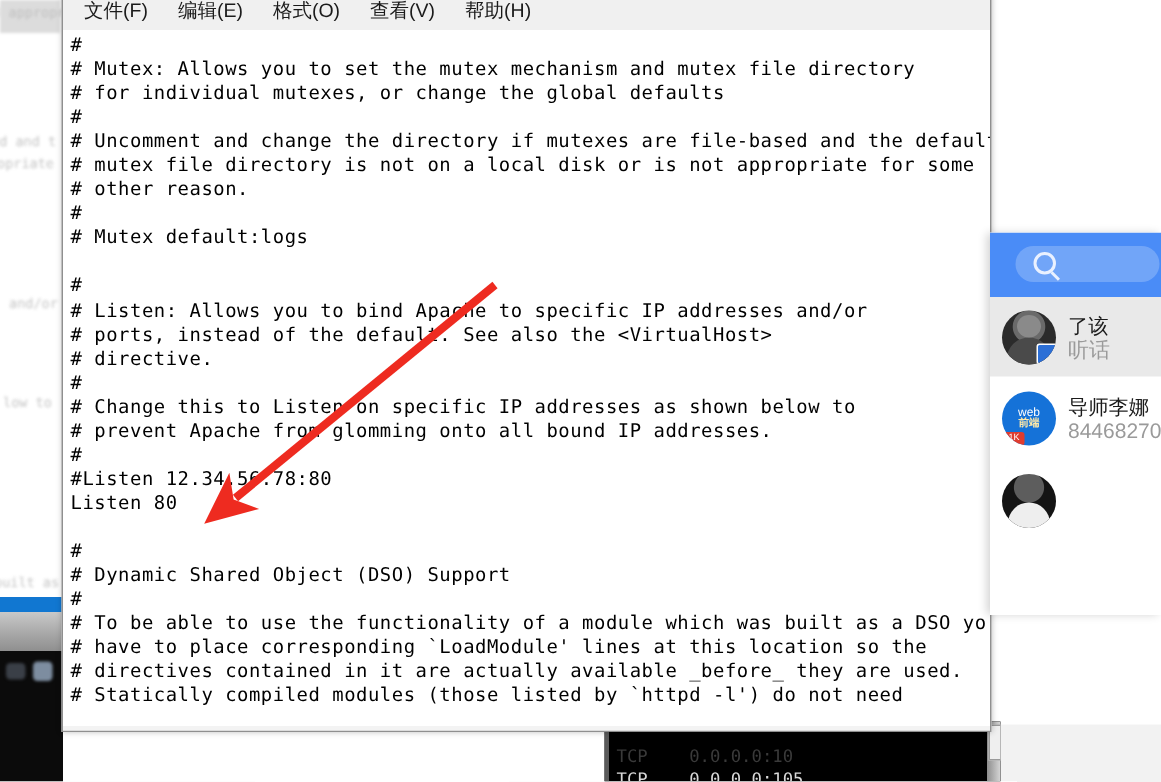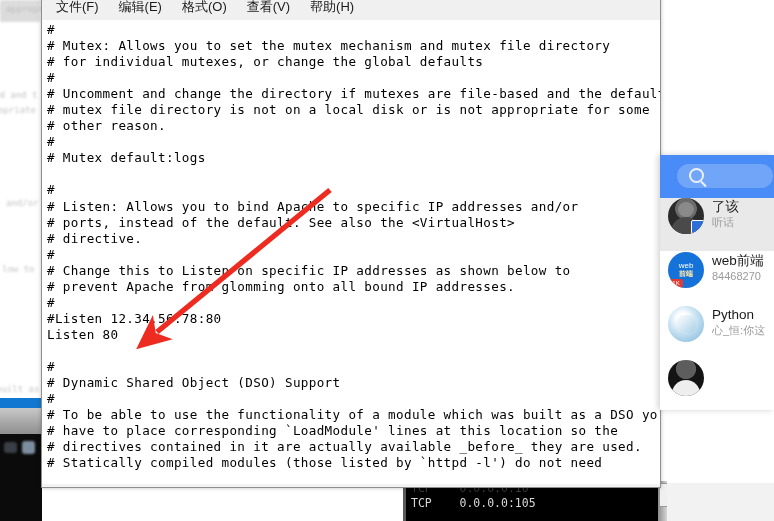--- a/index.html
+++ b/index.html
@@ -62,21 +62,21 @@
   
   #cmd-window{
     position:absolute;left:403px;top:481px;width:264px;height:40px;
     background:#000;overflow:hidden;
   }
   #cmd-window .cmd-line{
     font-family:"DejaVu Sans Mono", monospace;
     font-size:11.5px;line-height:15px;color:#d8d8d8;white-space:pre;
     padding-left:8px;
   }
-  #cmd-window .cmd-line.faded{color:#3a3a3a;}
+  #cmd-window .cmd-line.faded{color:#3a3a3a;margin-top:16px;}
   .cmd-scroll{
     position:absolute;right:0;top:0;width:9px;height:40px;
     background:linear-gradient(90deg,#8d8d8d,#d6d6d6);
   }
   .cmd-scroll .thumb{
     position:absolute;left:1px;top:2px;width:7px;height:22px;
     background:#efefef;border:1px solid #9a9a9a;
   }
   .cmd-left-edge{
     position:absolute;left:0;top:0;width:3px;height:40px;background:#5a5a5a;
@@ -155,21 +155,21 @@
     border:2px solid #eaf1ff;border-radius:50%;
   }
   #qq-search .mag:after{
     content:"";position:absolute;right:-5px;bottom:-4px;width:7px;height:2px;
     background:#eaf1ff;transform:rotate(45deg);
   }
   .qq-accent{
     position:absolute;left:0;top:43px;width:3px;height:50px;background:#33a8f2;
   }
   .qq-item{
-    position:relative;height:53px;display:flex;
+    position:relative;height:53px;display:flex;align-items:center;
     padding-left:8px;box-sizing:border-box;background:#ffffff;
   }
   .qq-item.selected{background:#e9e9e9;}
   .qq-avatar{
     width:36px;height:36px;border-radius:50%;flex:0 0 36px;position:relative;
     overflow:hidden;
   }
   .av-person{
     background:radial-gradient(circle at 50% 30%,#6a6a6a 0 34%,#2b2b2b 36% 100%);
   }
@@ -215,21 +215,21 @@
     background:#e03c2f;border-radius:2px;
     color:#fff;font-size:6px;line-height:9px;text-align:center;
   }
   .qq-meta{
     margin-left:8px;overflow:hidden;white-space:nowrap;
   }
   .qq-name{
     font-size:13.5px;color:#1b1b1b;line-height:17px;
   }
   .qq-sub{
-    font-size:11px;color:#9a9a9a;line-height:15px;
+    font-size:14px;color:#9a9a9a;line-height:15px;
   }
   .qq-divider{height:1px;background:#ffffff;}
 </style>
 </head>
 <body>
 
 <div id="bg-browser">
   <div class="bg-page-white"></div>
   <div class="bg-topgray"></div>
 
@@ -340,30 +340,23 @@
           <div class="qq-sub">听话</div>
         </div>
       </div>
       <div class="qq-divider"></div>
       <div class="qq-item">
         <div class="qq-avatar av-web">
           <div class="wtxt">web<b>前端</b></div>
           <div class="qq-badge-red">1K</div>
         </div>
         <div class="qq-meta">
-          <div class="qq-name">web前端</div>
+          <div class="qq-name">导师李娜</div>
           <div class="qq-sub">84468270</div>
         </div>
       </div>
       <div class="qq-divider"></div>
-      <div class="qq-item">
-        <div class="qq-avatar av-py"></div>
-        <div class="qq-meta">
-          <div class="qq-name">Python</div>
-          <div class="qq-sub">心_恒:你这</div>
-        </div>
-      </div>
       <div class="qq-divider"></div>
       <div class="qq-item">
         <div class="qq-avatar av-dark"></div>
       </div>
     </div>
 </div>
 
 </body></html>

